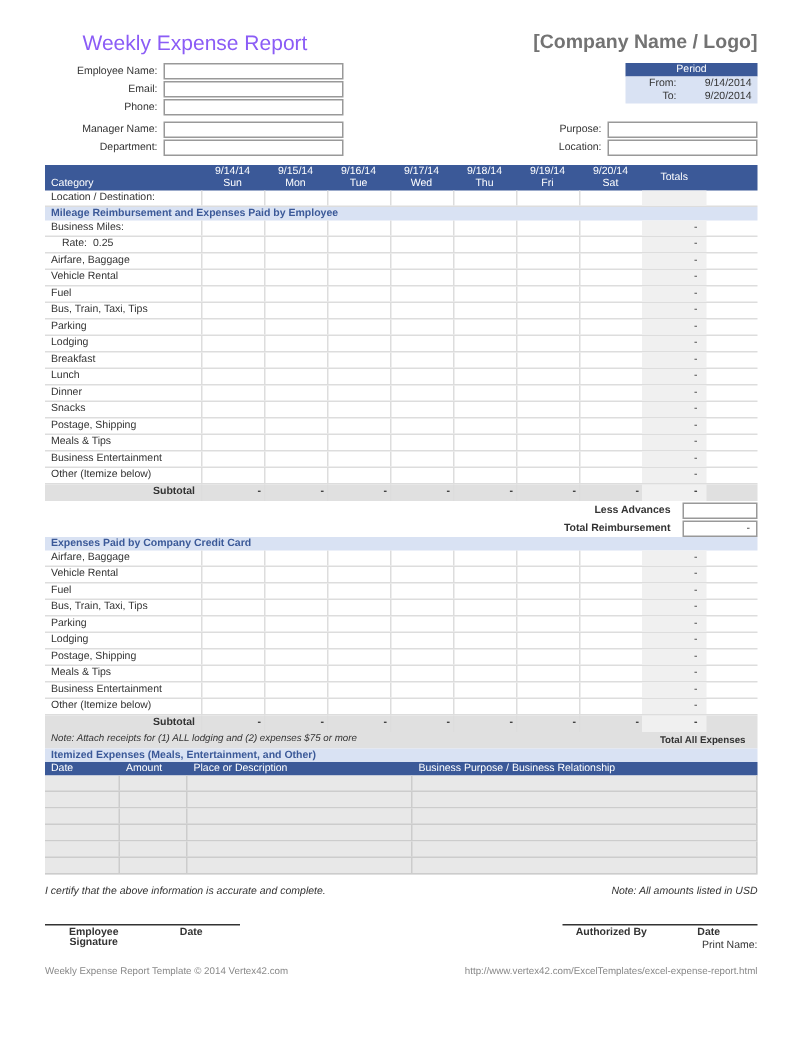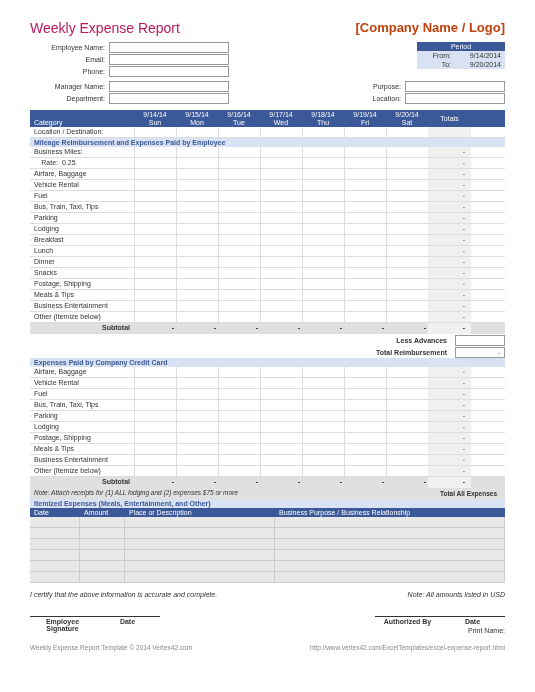--- a/index.html
+++ b/index.html
@@ -1,19 +1,19 @@
 <!DOCTYPE html>
 <html><head>
 <meta charset="utf-8">
 <style>
 * { box-sizing: border-box; margin: 0; padding: 0; }
 body { font-family: Arial, sans-serif; font-size: 7px; color: #333; background: #fff; width: 535px; height: 692px; padding: 20px 30px; }
 .header { display: flex; justify-content: space-between; align-items: flex-start; margin-bottom: 6px; }
-.title { color: #be185d; font-size: 14px; font-weight: normal; }
-.company { color: #c2410c; font-size: 13px; font-weight: bold; }
+.title { color: #8b5cf6; font-size: 14px; font-weight: normal; margin-left: 25px; }
+.company { color: #737373; font-size: 13px; font-weight: bold; }
 .info-row { display: flex; justify-content: space-between; margin-bottom: 2px; }
 .info-block { display: flex; flex-direction: column; gap: 1px; }
 .field-row { display: flex; align-items: center; gap: 4px; }
 .field-label { width: 75px; text-align: right; font-size: 7px; }
 .field-input { border: 1px solid #999; height: 11px; width: 120px; background: #fff; }
 .period-box { }
 .period-header { background: #3b5998; color: #fff; text-align: center; font-size: 7px; padding: 1px 0; }
 .period-row { display: flex; background: #d9e2f3; }
 .period-label { width: 38px; text-align: right; padding: 1px 4px; font-size: 7px; }
 .period-val { width: 50px; text-align: right; padding: 1px 4px; font-size: 7px; }

